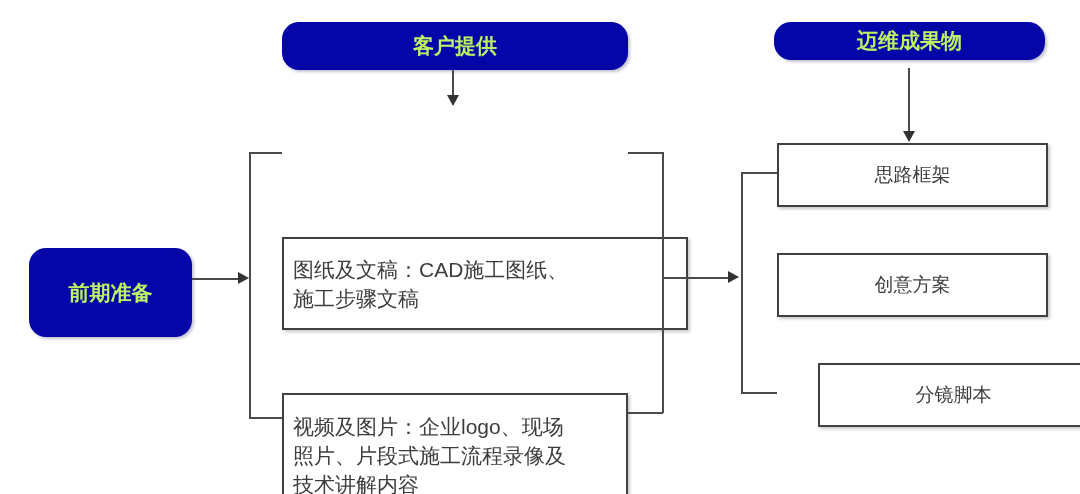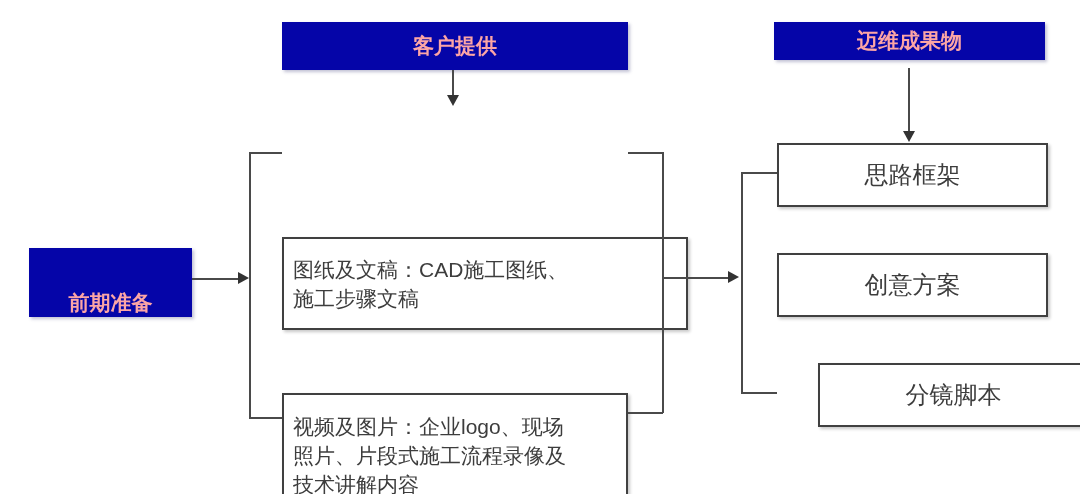--- a/index.html
+++ b/index.html
@@ -12,44 +12,45 @@
   #canvas{
     position:relative;
     width:1080px;height:494px;
     background:#ffffff;
     font-family:"Liberation Sans","DejaVu Sans",sans-serif;
     overflow:hidden;
   }
   .abs{position:absolute;box-sizing:border-box;}
   .blue-box{
     background:var(--accent);
-    color:#fca5a5;
+    color:#bef264;
     font-weight:bold;
     font-size:21px;
     display:flex;align-items:center;justify-content:center;
     box-shadow:2px 2px 3px rgba(120,120,160,0.45);
+    border-radius:17px;
   }
   .white-box{
     background:#ffffff;
     border:2px solid var(--border);
     color:var(--text);
     display:flex;align-items:center;
     box-shadow:2px 2px 3px rgba(0,0,0,0.22);
   }
   .mid-text{
     font-size:21px;
     line-height:29px;
     padding:0 9px;
     white-space:pre-line;
     text-align:left;
   }
   .center-text{
     width:100%;
     text-align:center;
-    font-size:24px;
+    font-size:19px;
   }
   .hline,.vline{background:var(--line);}
   .hline{height:1.5px;}
   .vline{width:1.5px;}
   .arrow-down{
     width:0;height:0;
     border-left:6px solid transparent;
     border-right:6px solid transparent;
     border-top:11px solid #333333;
   }
@@ -71,21 +72,21 @@
   <div class="abs blue-box" style="left:774px;top:22px;width:271px;height:38px;">
     <span>迈维成果物</span>
   </div>
 
   <div class="abs vline" style="left:452px;top:70px;height:26px;"></div>
   <div class="abs arrow-down" style="left:447px;top:95px;"></div>
 
   <div class="abs vline" style="left:908px;top:68px;height:63px;"></div>
   <div class="abs arrow-down" style="left:903px;top:131px;"></div>
 
-  <div class="abs blue-box" style="left:29px;top:248px;width:163px;height:69px;align-items:flex-end;">
+  <div class="abs blue-box" style="left:29px;top:248px;width:163px;height:89px;">
     <span>前期准备</span>
   </div>
 
   <div class="abs hline" style="left:192px;top:278px;width:46px;"></div>
   <div class="abs arrow-right" style="left:238px;top:272px;"></div>
 
   <div class="abs vline" style="left:249px;top:152px;height:267px;"></div>
   <div class="abs hline" style="left:249px;top:152px;width:33px;"></div>
   <div class="abs hline" style="left:249px;top:417px;width:33px;"></div>
 

